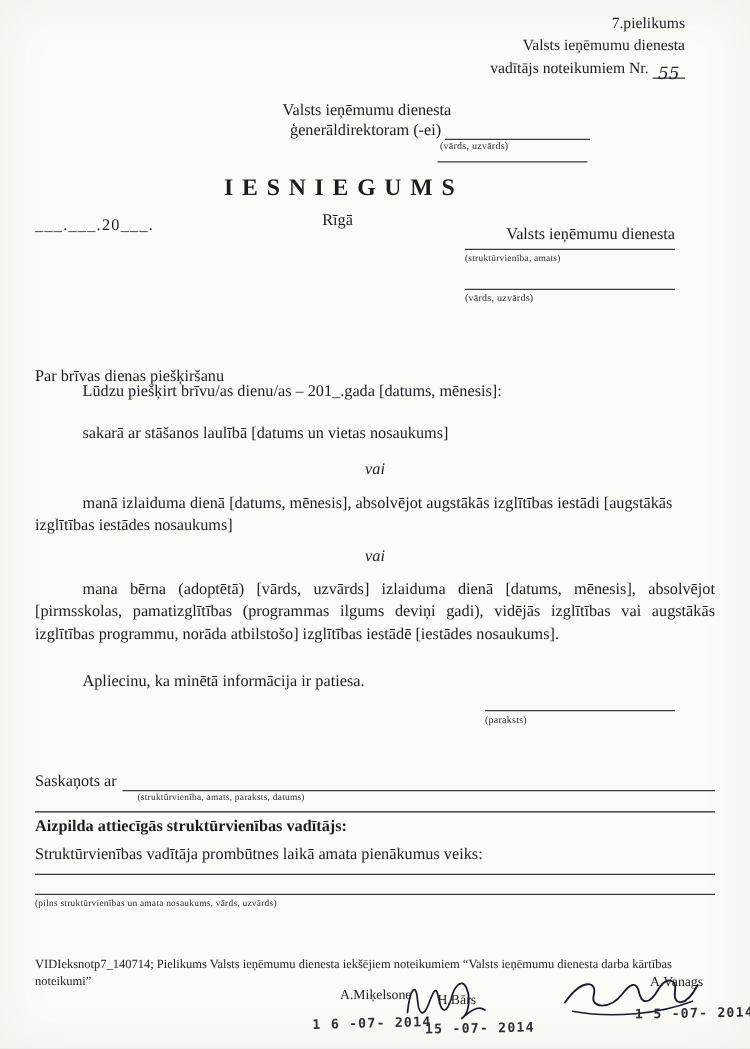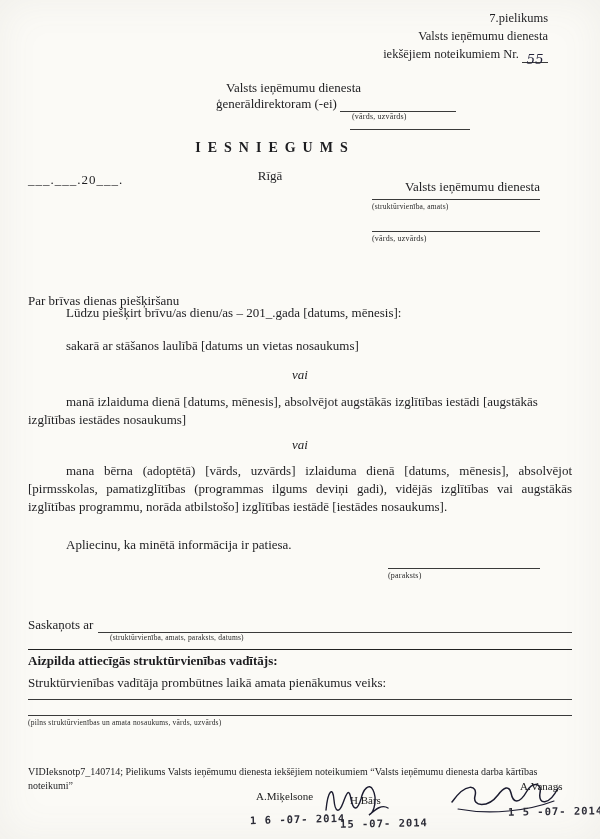--- a/index.html
+++ b/index.html
@@ -30,34 +30,34 @@
 </style>
 </head>
 <body>
 
 <div class="page">
 
   <div class="abs right-align" style="top:9px;right:52px;font-size:12.5px;">
     <div>7.pielikums</div>
     <div>Valsts ieņēmumu dienesta</div>
     <div>
-      <span>iekšējiem noteikumiem Nr.</span>
+      <span>vadītājs noteikumiem Nr.</span>
       <span class="blank hand" style="width:26px;">55</span>
     </div>
   </div>
 
   <div class="abs" style="top:80px;left:226px;">Valsts ieņēmumu dienesta</div>
-  <div class="abs" style="top:96px;left:216px;">
+  <div class="abs" style="top:96px;left:232px;">
     <span>ģenerāldirektoram (-ei)</span>
     <span class="blank" style="width:116px;"></span>
   </div>
   <div class="abs caption" style="top:112px;left:352px;width:118px;">(vārds, uzvārds)</div>
   <div class="abs rule" style="top:129px;left:350px;width:120px;"></div>
 
-  <div class="abs" style="top:140px;left:150px;width:250px;text-align:center;font-size:14px;letter-spacing:7px;font-weight:600;">IESNIEGUMS</div>
+  <div class="abs" style="top:140px;left:150px;width:250px;text-align:center;font-size:19px;letter-spacing:7px;font-weight:600;">IESNIEGUMS</div>
 
   <div class="abs" style="top:172px;left:28px;letter-spacing:1px;">___.___.20___.</div>
   <div class="abs" style="top:168px;left:238px;width:64px;text-align:center;">Rīgā</div>
   <div class="abs" style="top:179px;right:60px;">Valsts ieņēmumu dienesta</div>
 
   <div class="abs rule" style="top:199px;left:372px;width:168px;"></div>
   <div class="abs caption" style="top:202px;left:372px;width:168px;font-size:7.5px;">(struktūrvienība, amats)</div>
 
   <div class="abs rule" style="top:231px;left:372px;width:168px;"></div>
   <div class="abs caption" style="top:234px;left:372px;width:168px;">(vārds, uzvārds)</div>
@@ -83,21 +83,21 @@
 
   <div class="abs" style="top:649px;left:28px;width:544px;border-top:1.5px solid #222;"></div>
   <div class="abs" style="top:653px;left:28px;font-weight:bold;">Aizpilda attiecīgās struktūrvienības vadītājs:</div>
   <div class="abs" style="top:675px;left:28px;">Struktūrvienības vadītāja prombūtnes laikā amata pienākumus veiks:</div>
   <div class="abs rule" style="top:699px;left:28px;width:544px;"></div>
   <div class="abs rule" style="top:715px;left:28px;width:544px;"></div>
   <div class="abs caption" style="top:718px;left:28px;width:544px;font-size:7.5px;">(pilns struktūrvienības un amata nosaukums, vārds, uzvārds)</div>
 
   <div class="abs" style="top:765px;left:28px;width:540px;font-size:10px;line-height:1.4;">VIDIeksnotp7_140714; Pielikums Valsts ieņēmumu dienesta iekšējiem noteikumiem “Valsts ieņēmumu dienesta darba kārtības noteikumi”</div>
 
-  <div class="abs printed-name" style="top:790px;left:256px;">A.Miķelsone</div>
+  <div class="abs printed-name" style="top:790px;left:272px;">A.Miķelsone</div>
   <div class="abs stamp" style="top:813px;left:250px;transform:rotate(-1.5deg);">1 6 -07- 2014</div>
 
   <div class="abs printed-name" style="top:794px;left:350px;">H.Bārs</div>
   <span class="abs" style="top:778px;left:320px;">
     <svg width="72" height="42" viewBox="0 0 72 42">
       <path d="M6 32 C8 12 13 8 14 22 C15 34 19 36 23 25 C27 14 29 10 31 21 C33 32 37 34 41 21 C43 12 49 4 53 12 C57 20 55 34 49 37 C56 31 62 26 68 30" fill="none" stroke="#1c1c30" stroke-width="1.4" stroke-linecap="round"></path>
     </svg>
   </span>
   <div class="abs stamp" style="top:817px;left:340px;transform:rotate(-1deg);">15 -07- 2014</div>
 

